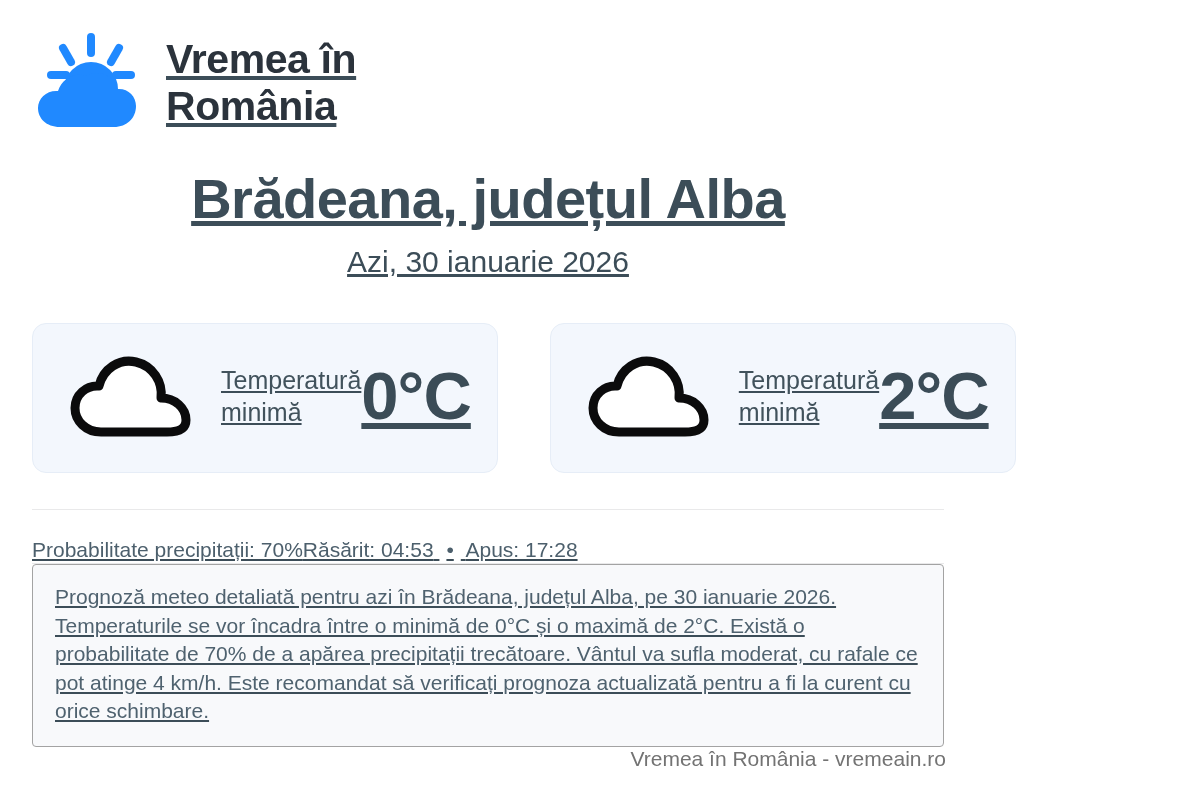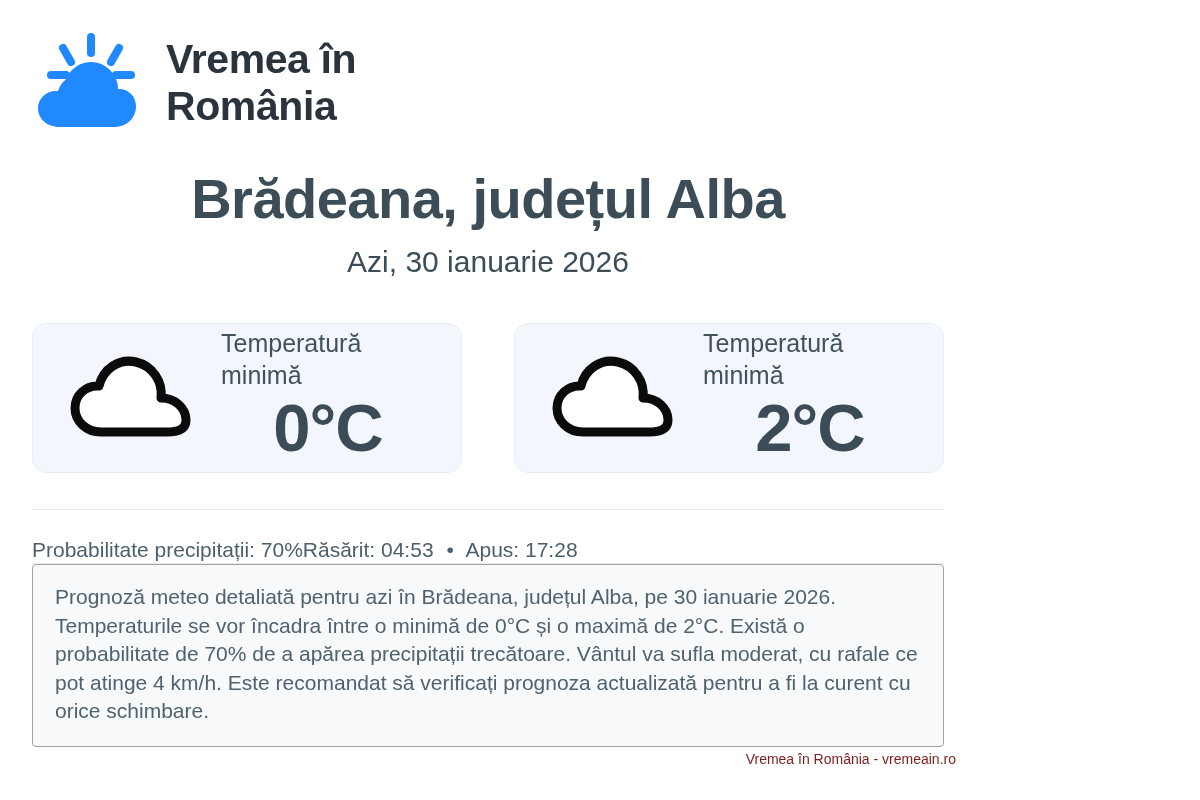--- a/index.html
+++ b/index.html
@@ -13,20 +13,21 @@
     font-family: "Liberation Sans", "DejaVu Sans", sans-serif;
     color: #3c4d58;
     overflow: hidden;
   }
   .page {
     position: relative;
     width: 976px;
     height: 800px;
     box-sizing: border-box;
     padding: 0 32px;
+    text-decoration: underline;
   }
 
   
   .brand {
     display: flex;
     align-items: center;
     gap: 22px;
     padding-top: 48px;
     height: 118px;
     box-sizing: border-box;
@@ -84,21 +85,21 @@
     padding: 0 26px 0 34px;
     gap: 26px;
   }
   .cloud-icon {
     width: 128px;
     height: 92px;
     flex: 0 0 auto;
   }
   .temp-text {
     display: flex;
-    flex-direction: column;
+    flex-direction: row;
     align-items: center;
     flex: 1 1 auto;
     margin-top: -4px;
   }
   .temp-label {
     font-size: 25px;
     line-height: 32px;
     font-weight: 400;
     color: #41525c;
   }
@@ -141,25 +142,25 @@
     padding: 18px 22px 20px 22px;
     font-size: 21px;
     line-height: 28.5px;
     color: #4f626f;
     margin-top: 0;
   }
 
   
   .footer {
     position: absolute;
-    right: 20px;
+    right: 30px;
     bottom: 29px;
-    font-size: 14px;
+    font-size: 21px;
     line-height: 24px;
-    color: #7f1d1d;
+    color: #737373;
     white-space: nowrap;
   }
 </style>
 </head>
 <body>
 
 <div class="page">
 
   <div class="brand">
     <span class="brand-mark">

